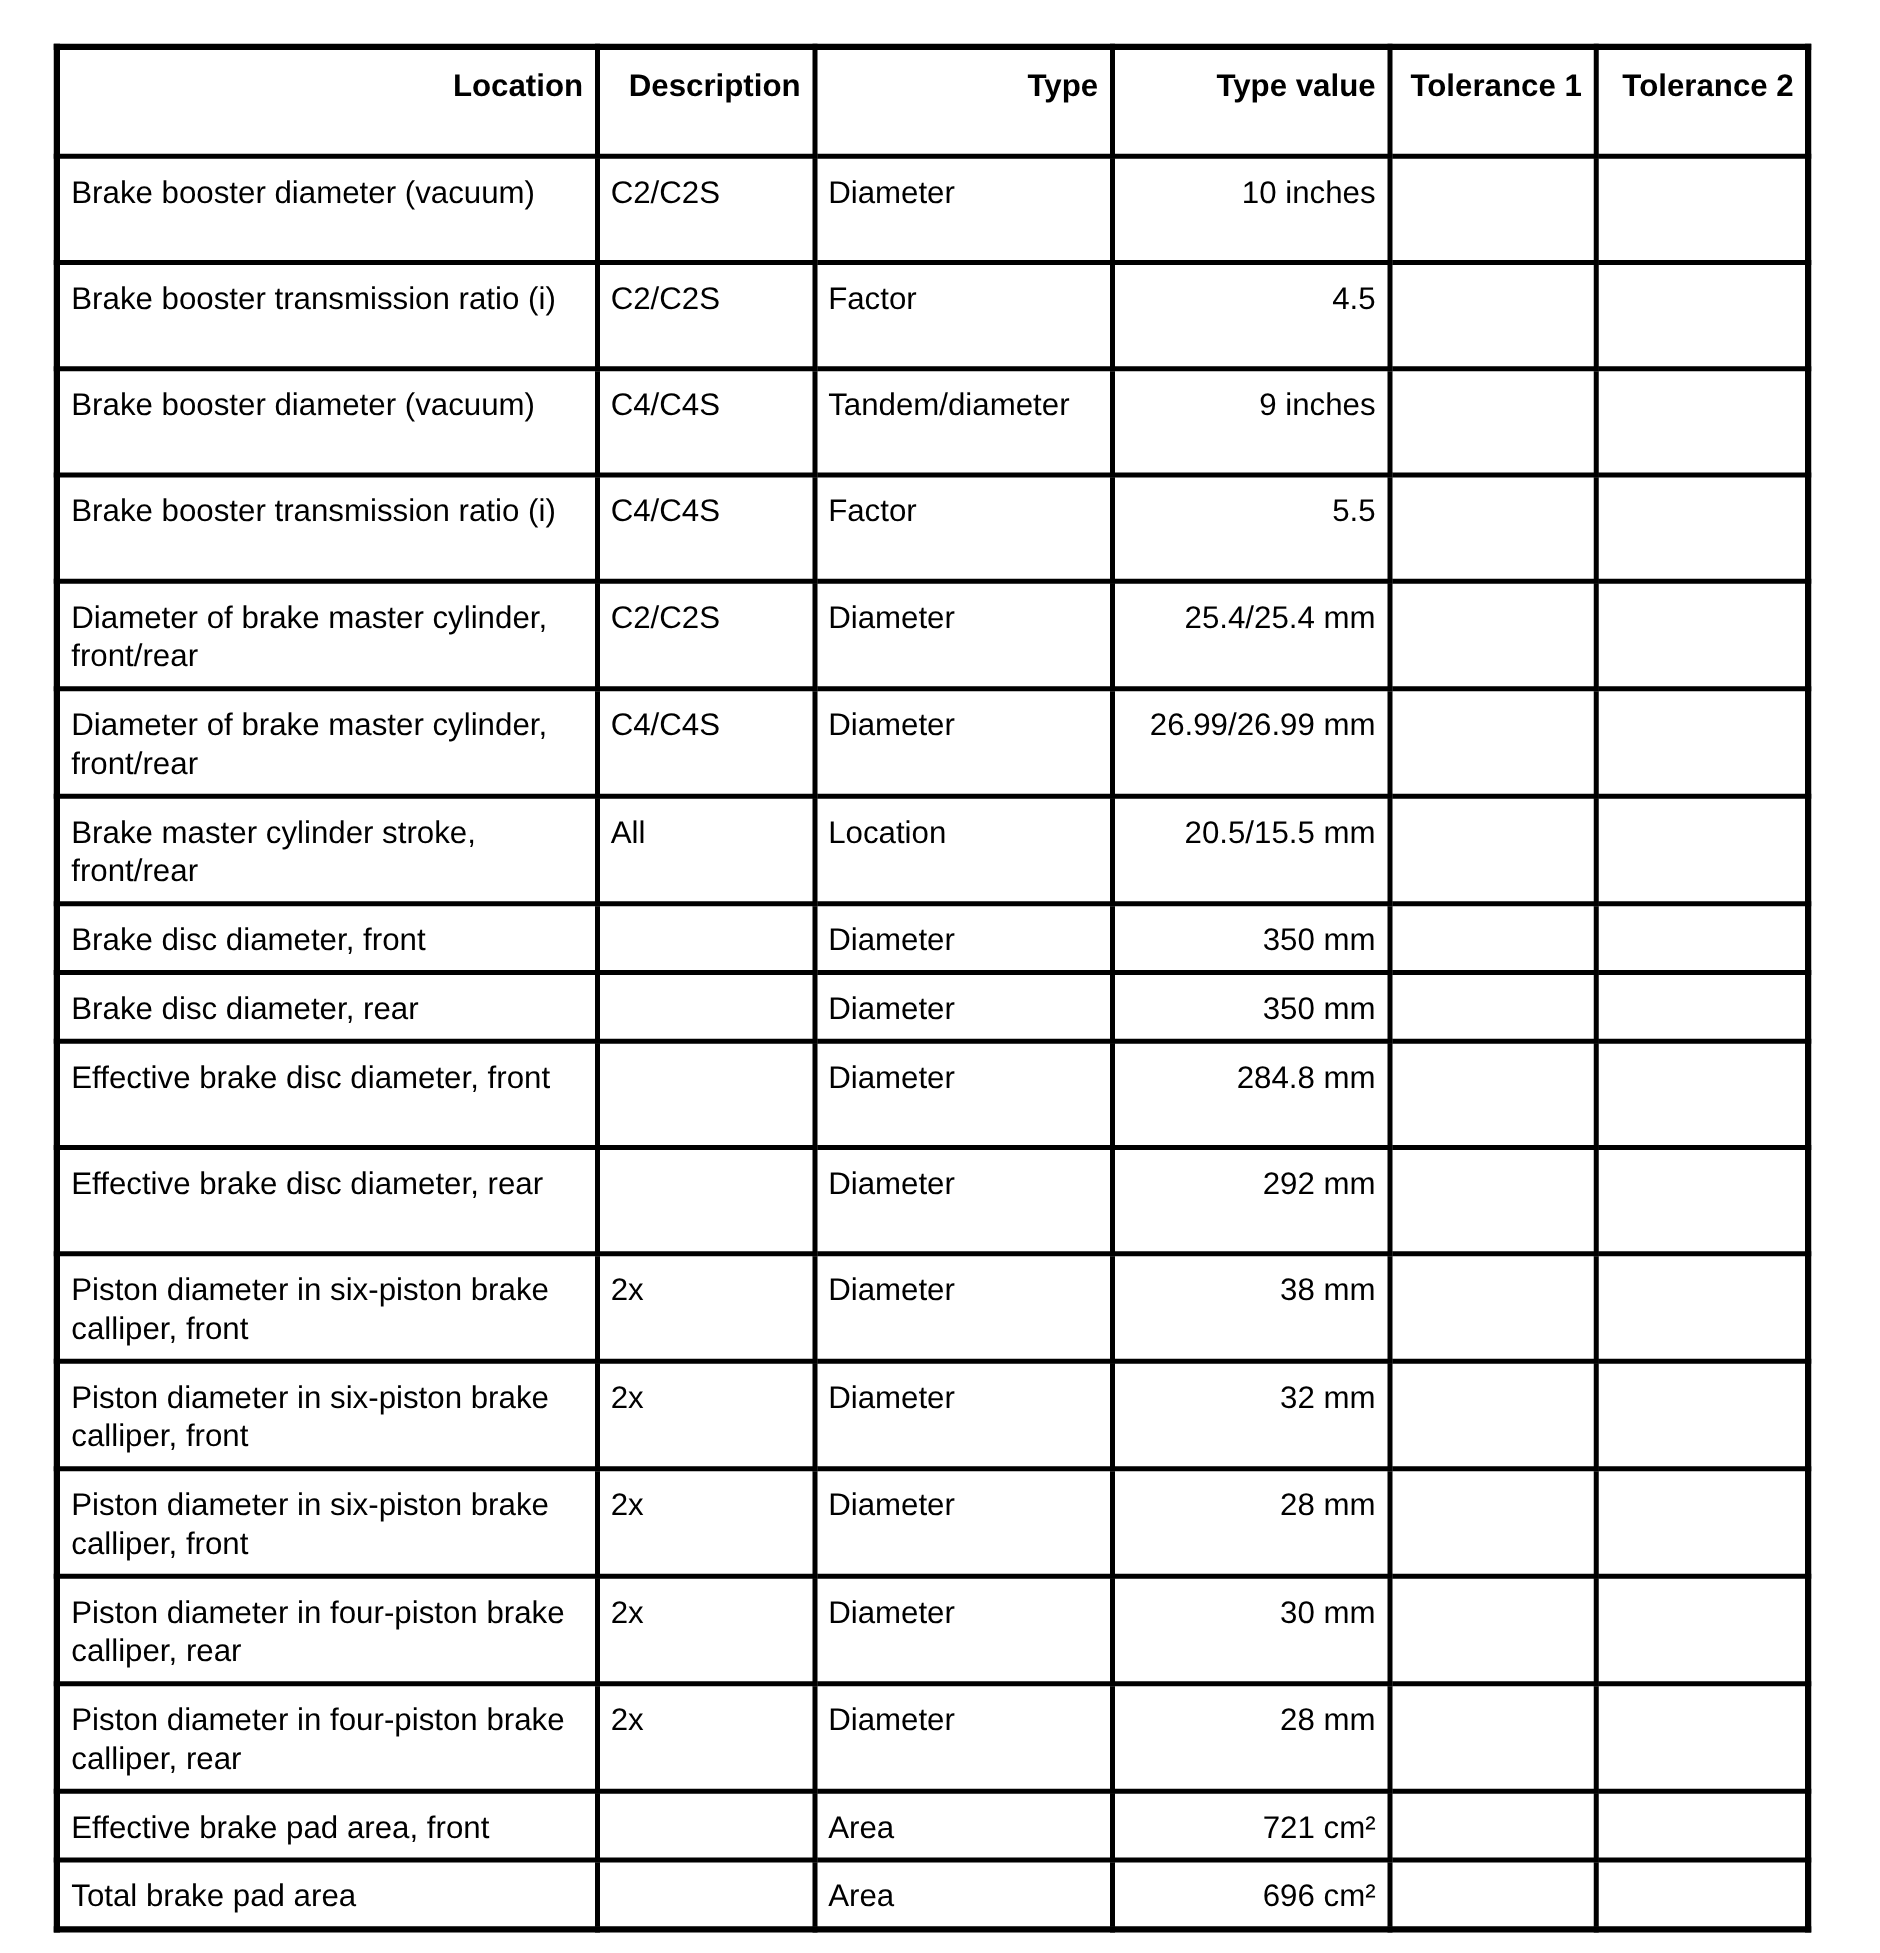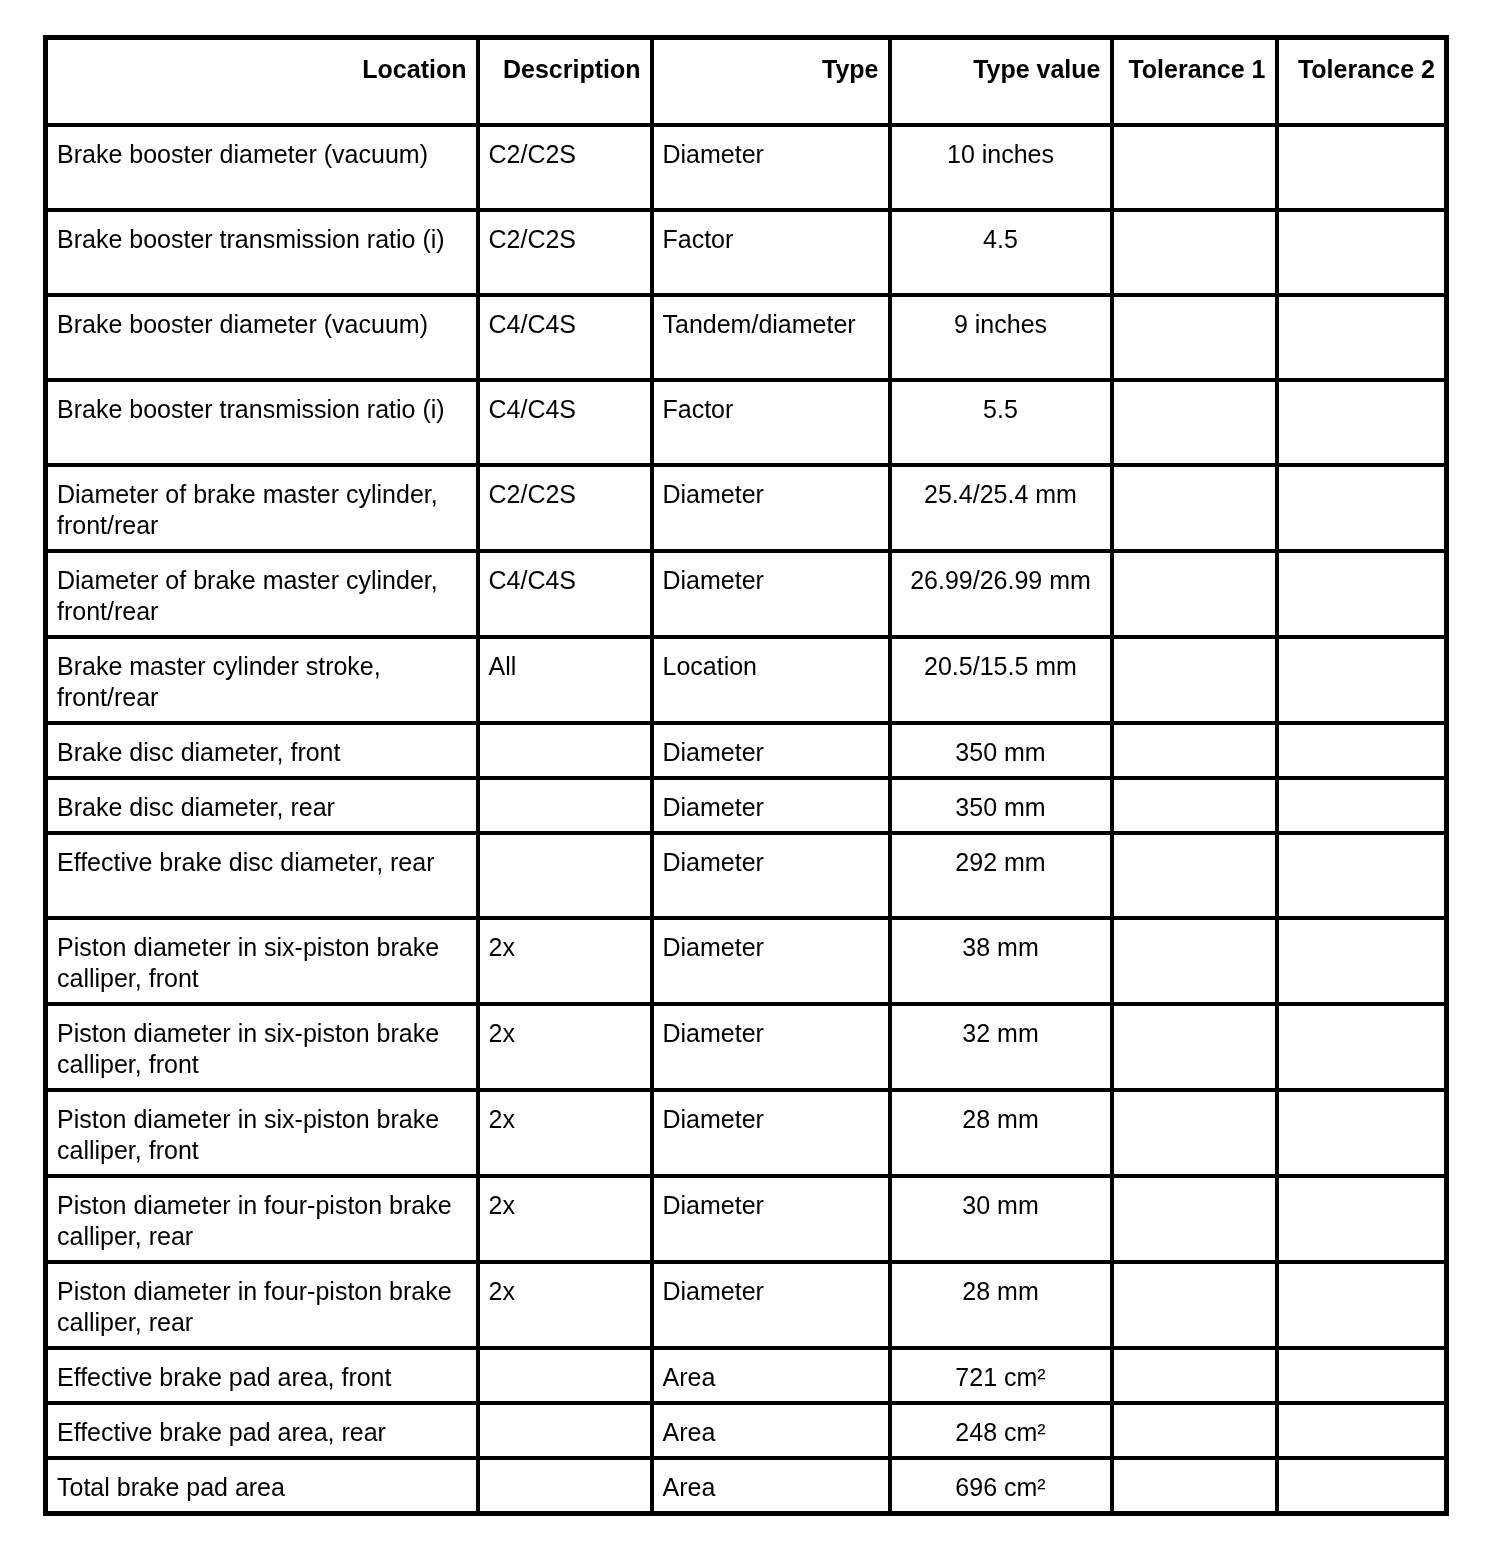--- a/index.html
+++ b/index.html
@@ -11,21 +11,21 @@
       table-layout: fixed;
     }
     table.spec th, table.spec td {
       border: 4px solid #000;
       font-size: 25px; line-height: 31px;
       vertical-align: top;
       padding: 12px 9px 8px 9px;
       text-align: left;
     }
     table.spec th { font-weight: bold; text-align: right; height: 61px; padding-top: 14px; }
-    table.spec td.num { text-align: center; }
+    table.spec td.num { text-align: right; }
     tr.r2 td { height: 61px; }
     tr.r1 td { height: 30px; }
     col.c1 { width: 432px; }
     col.c2 { width: 174px; }
     col.c3 { width: 238px; }
     col.c4 { width: 222px; }
     col.c5 { width: 165px; }
     col.c6 { width: 170px; }
   </style>
 </head>
@@ -117,20 +117,28 @@
       </tr>
       <tr class="r1">
         <td>Brake disc diameter, rear</td>
         <td></td>
         <td>Diameter</td>
         <td class="num">350 mm</td>
         <td></td>
         <td></td>
       </tr>
       <tr class="r2">
+        <td>Effective brake disc diameter, front</td>
+        <td></td>
+        <td>Diameter</td>
+        <td class="num">284.8 mm</td>
+        <td></td>
+        <td></td>
+      </tr>
+      <tr class="r2">
         <td>Effective brake disc diameter, rear</td>
         <td></td>
         <td>Diameter</td>
         <td class="num">292 mm</td>
         <td></td>
         <td></td>
       </tr>
       <tr class="r2">
         <td>Piston diameter in six-piston brake calliper, front</td>
         <td>2x</td>
@@ -169,28 +177,20 @@
         <td>Diameter</td>
         <td class="num">28 mm</td>
         <td></td>
         <td></td>
       </tr>
       <tr class="r1">
         <td>Effective brake pad area, front</td>
         <td></td>
         <td>Area</td>
         <td class="num">721 cm²</td>
-        <td></td>
-        <td></td>
-      </tr>
-      <tr class="r1">
-        <td>Effective brake pad area, rear</td>
-        <td></td>
-        <td>Area</td>
-        <td class="num">248 cm²</td>
         <td></td>
         <td></td>
       </tr>
       <tr class="r1">
         <td>Total brake pad area</td>
         <td></td>
         <td>Area</td>
         <td class="num">696 cm²</td>
         <td></td>
         <td></td>

